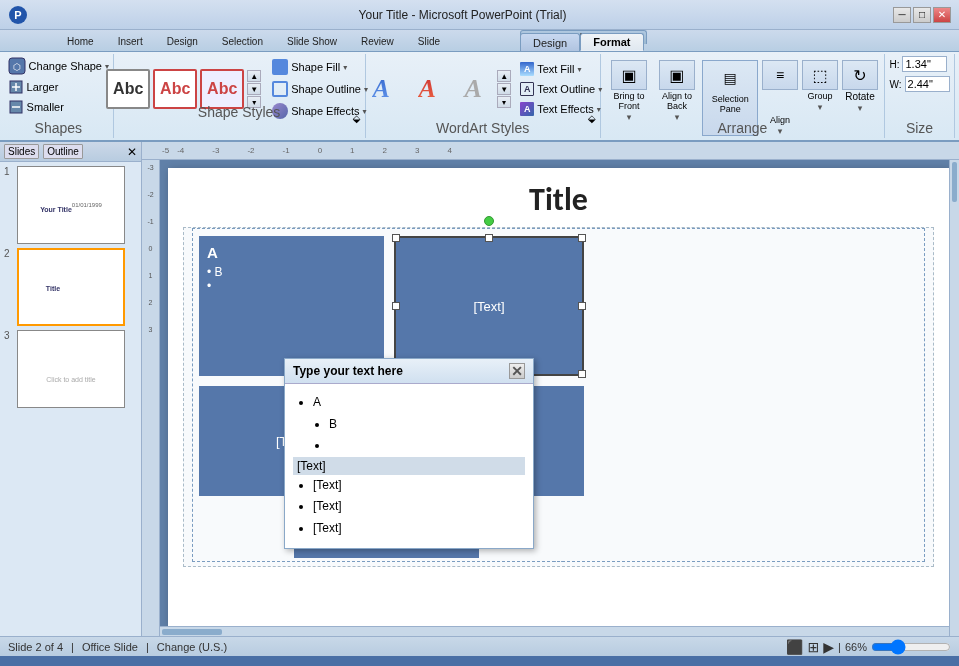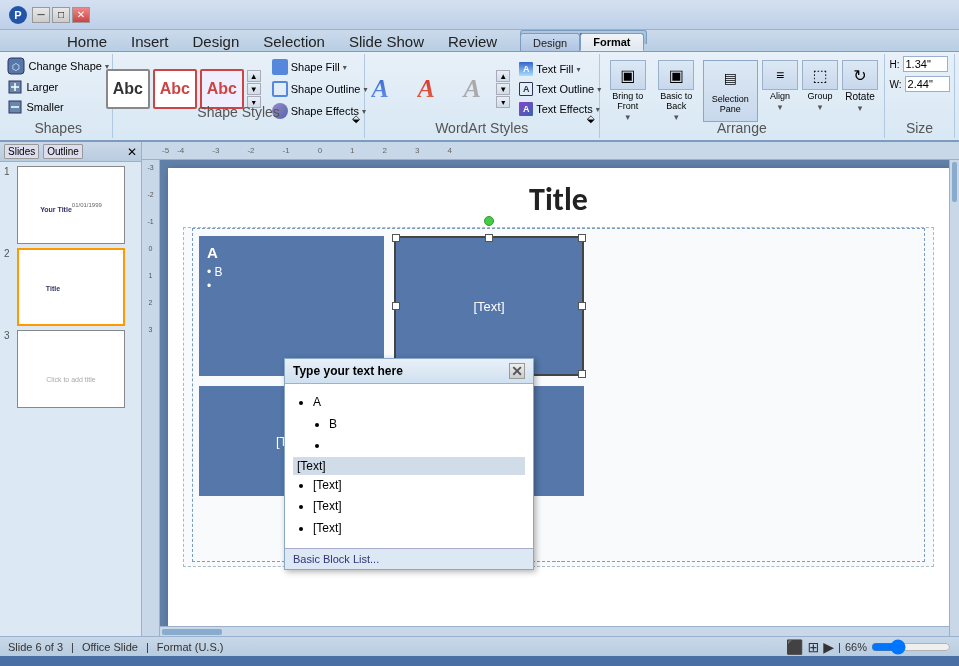--- a/index.html
+++ b/index.html
@@ -13,21 +13,21 @@
       align-items: center;
       padding: 0 8px;
       border-bottom: 1px solid #9ab0cc;
     }
     .title-bar-icon { width: 20px; height: 20px; margin-right: 4px; }
     .title-bar-text { flex: 1; text-align: center; font-size: 12px; color: #222; }
     .title-bar-buttons { display: flex; gap: 2px; }
     .title-bar-btn { width: 18px; height: 16px; background: linear-gradient(to bottom, #e8e8e8, #ccc); border: 1px solid #999; font-size: 10px; display: flex; align-items: center; justify-content: center; cursor: pointer; }
     .ribbon-tab {
       padding: 2px 12px;
-      font-size: 15px;
+      font-size: 10px;
       cursor: pointer;
       border-radius: 3px 3px 0 0;
       color: #222;
       height: 20px;
       display: flex;
       align-items: center;
     }
     .ribbon-tab.active {
       background: #e8eef5;
       border: 1px solid #7a9cc0;
@@ -257,36 +257,37 @@
 </head>
 <body>
 
 <div class="title-bar">
   <div class="title-bar-icon">
     <svg width="20" height="20" viewBox="0 0 20 20">
       <circle cx="10" cy="10" r="9" fill="#2255aa"></circle>
       <text x="10" y="14" text-anchor="middle" fill="white" font-size="11" font-weight="bold">P</text>
     </svg>
   </div>
+  <span class="title-bar-text">Your Title - Microsoft PowerPoint (Trial)</span>
   <div class="title-bar-buttons">
     <div class="title-bar-btn">─</div>
     <div class="title-bar-btn">□</div>
     <div class="title-bar-btn" style="background:linear-gradient(to bottom,#e88,#c44);color:white;">✕</div>
   </div>
 </div>
 
 <div style="position:relative; height:22px; background:linear-gradient(to bottom,#ccdaec,#b8cee3); border-bottom:1px solid #7a9cc0;">
   <div style="display:flex; align-items:flex-end; height:100%; padding-left:55px;">
     <div class="ribbon-tab">Home</div>
     <div class="ribbon-tab">Insert</div>
     <div class="ribbon-tab">Design</div>
     <div class="ribbon-tab">Selection</div>
     <div class="ribbon-tab">Slide Show</div>
     <div class="ribbon-tab">Review</div>
-    <div class="ribbon-tab">Basic</div>
+    <div class="ribbon-tab">Slide</div>
   </div>
 
   <div style="position:absolute; top:0; left:520px; background:linear-gradient(to bottom,#b0c8e0,#9ab8d0); border:1px solid #7a9cc0; border-bottom:none; border-radius:3px 3px 0 0; font-size:10px; padding:1px 30px; color:#333; display:flex; align-items:center; justify-content:center;">
     <span>SmartArt Tools</span>
   </div>
   <div style="position:absolute; bottom:0; left:520px; display:flex; align-items:flex-end; gap:0;">
     <div class="ribbon-tab" style="background:linear-gradient(to bottom,#c8d8f0,#b0c4e0); border:1px solid #7a9cc0; border-bottom:none; font-size:11px; height:18px;">Design</div>
     <div class="ribbon-tab active" style="background:linear-gradient(to bottom,#f0f4f8,#e0e8f0); border:1px solid #7a9cc0; border-bottom:1px solid #e8eef5; height:18px; font-size:11px; font-weight:bold;">Format</div>
   </div>
 </div>
@@ -411,30 +412,30 @@
     <div class="ribbon-group-content" style="flex-direction:row; align-items:flex-start; gap:8px; padding-top:4px;">
 
       <div style="display:flex; flex-direction:row; gap:4px;">
         <div style="display:flex; flex-direction:column; align-items:center; gap:1px;">
           <div style="width:36px;height:30px;background:linear-gradient(to bottom,#dce8f4,#c8d8ec);border:1px solid #9ab0cc;display:flex;align-items:center;justify-content:center;font-size:16px;cursor:pointer;">▣</div>
           <span style="font-size:9px;text-align:center;">Bring to Front</span>
           <span style="font-size:9px;" class="dropdown-arrow">▾</span>
         </div>
         <div style="display:flex; flex-direction:column; align-items:center; gap:1px;">
           <div style="width:36px;height:30px;background:linear-gradient(to bottom,#dce8f4,#c8d8ec);border:1px solid #9ab0cc;display:flex;align-items:center;justify-content:center;font-size:16px;cursor:pointer;">▣</div>
-          <span style="font-size:9px;text-align:center;">Basic to Back</span>
+          <span style="font-size:9px;text-align:center;">Align to Back</span>
           <span style="font-size:9px;" class="dropdown-arrow">▾</span>
         </div>
         <div style="display:flex; flex-direction:column; align-items:center; gap:1px; background:linear-gradient(to bottom,#dce8f4,#c8d8ec); border:1px solid #8aa8cc; padding:2px;">
           <div style="width:36px;height:30px;display:flex;align-items:center;justify-content:center;font-size:14px;cursor:pointer;">▤</div>
           <span style="font-size:9px;text-align:center;">Selection Pane</span>
         </div>
         <div style="display:flex; flex-direction:column; align-items:center; gap:1px;">
           <div style="width:36px;height:30px;background:linear-gradient(to bottom,#dce8f4,#c8d8ec);border:1px solid #9ab0cc;display:flex;align-items:center;justify-content:center;font-size:14px;cursor:pointer;">≡</div>
-          <span style="font-size:9px;">Align</span>
+          <span style="font-size:9px;margin-top:24px;">Align</span>
           <span style="font-size:9px;" class="dropdown-arrow">▾</span>
         </div>
         <div style="display:flex; flex-direction:column; align-items:center; gap:1px;">
           <div style="width:36px;height:30px;background:linear-gradient(to bottom,#dce8f4,#c8d8ec);border:1px solid #9ab0cc;display:flex;align-items:center;justify-content:center;font-size:16px;cursor:pointer;">⬚</div>
           <span style="font-size:9px;">Group</span>
           <span style="font-size:9px;" class="dropdown-arrow">▾</span>
         </div>
         <div style="display:flex; flex-direction:column; align-items:center; gap:1px;">
           <div style="width:36px;height:30px;background:linear-gradient(to bottom,#dce8f4,#c8d8ec);border:1px solid #9ab0cc;display:flex;align-items:center;justify-content:center;font-size:16px;cursor:pointer;">↻</div>
           <span style="font-size:10px;">Rotate</span>
@@ -582,41 +583,40 @@
             </ul>
             <div class="text-input-row">
               <input class="text-input-field" type="text" value="[Text]" style="">
             </div>
             <ul class="text-list">
               <li>[Text]</li>
               <li>[Text]</li>
               <li>[Text]</li>
             </ul>
           </div>
-          <div class="text-panel-footer">Basic Block List...</div>
         </div>
       </div>
     </div>
 
     <div style="position:absolute; right:0; top:18px; bottom:0; width:10px; background:#c8d8e8; border-left:1px solid #9ab0cc;">
       <div style="background:#8aaccc; height:40px; margin:2px; border-radius:2px;"></div>
     </div>
 
     <div style="position:absolute; left:18px; bottom:0; right:10px; height:10px; background:#c8d8e8; border-top:1px solid #9ab0cc;">
       <div style="background:#8aaccc; width:60px; height:6px; margin:2px; border-radius:2px;"></div>
     </div>
   </div>
 </div>
 
 <div class="status-bar">
-  <span>Slide 6 of 3</span>
+  <span>Slide 2 of 4</span>
   <span>|</span>
   <span>Office Slide</span>
   <span>|</span>
-  <span>Format (U.S.)</span>
+  <span>Change (U.S.)</span>
   <div style="margin-left:auto; display:flex; gap:4px; align-items:center;">
     <div style="cursor:pointer; font-size:14px;">⬛</div>
     <div style="cursor:pointer; font-size:14px;">⊞</div>
     <div style="cursor:pointer; font-size:14px;">▶</div>
     <span>|</span>
     <span style="font-size:11px;">66%</span>
     <input type="range" min="10" max="200" value="66" style="width: 80px;">
   </div>
 </div>
 

